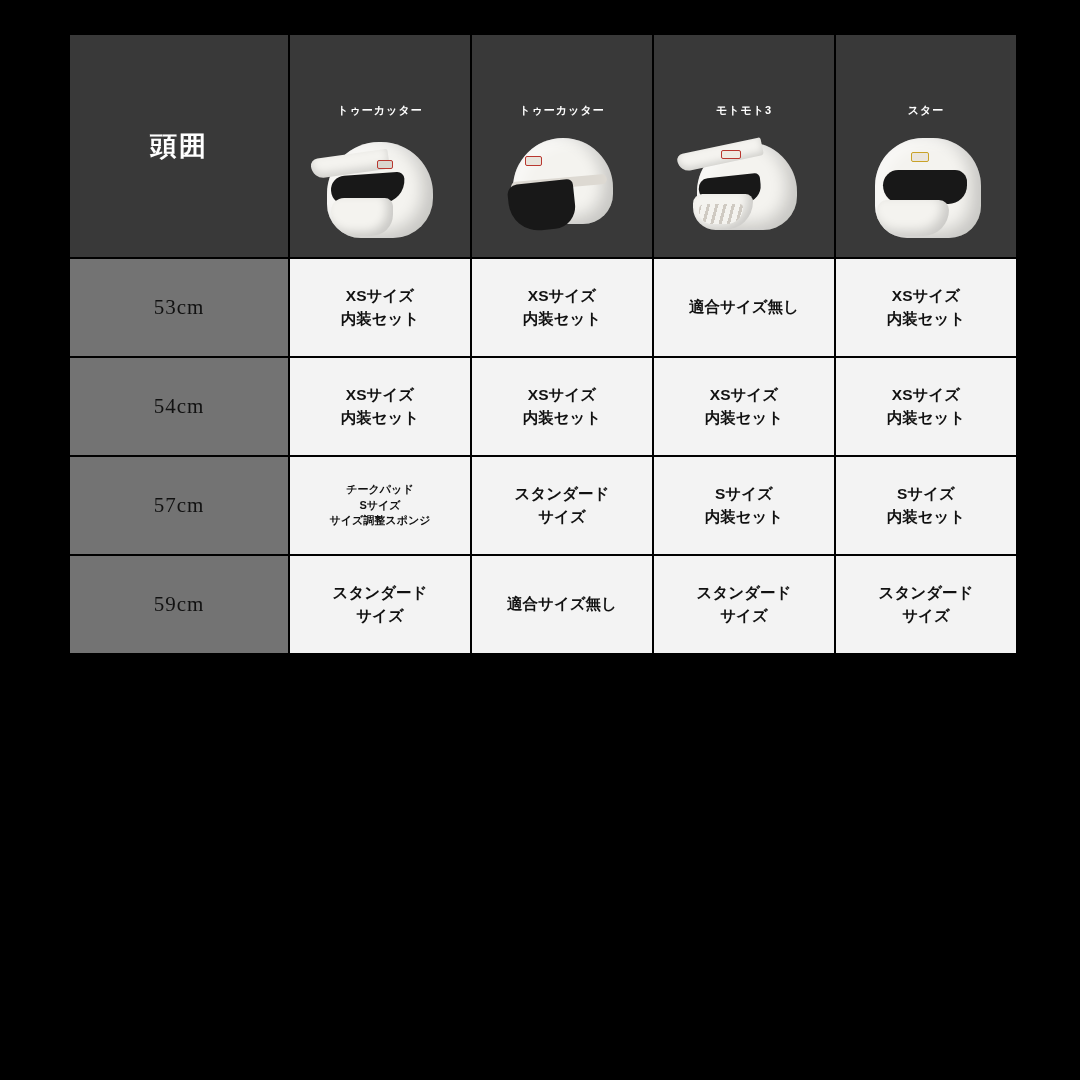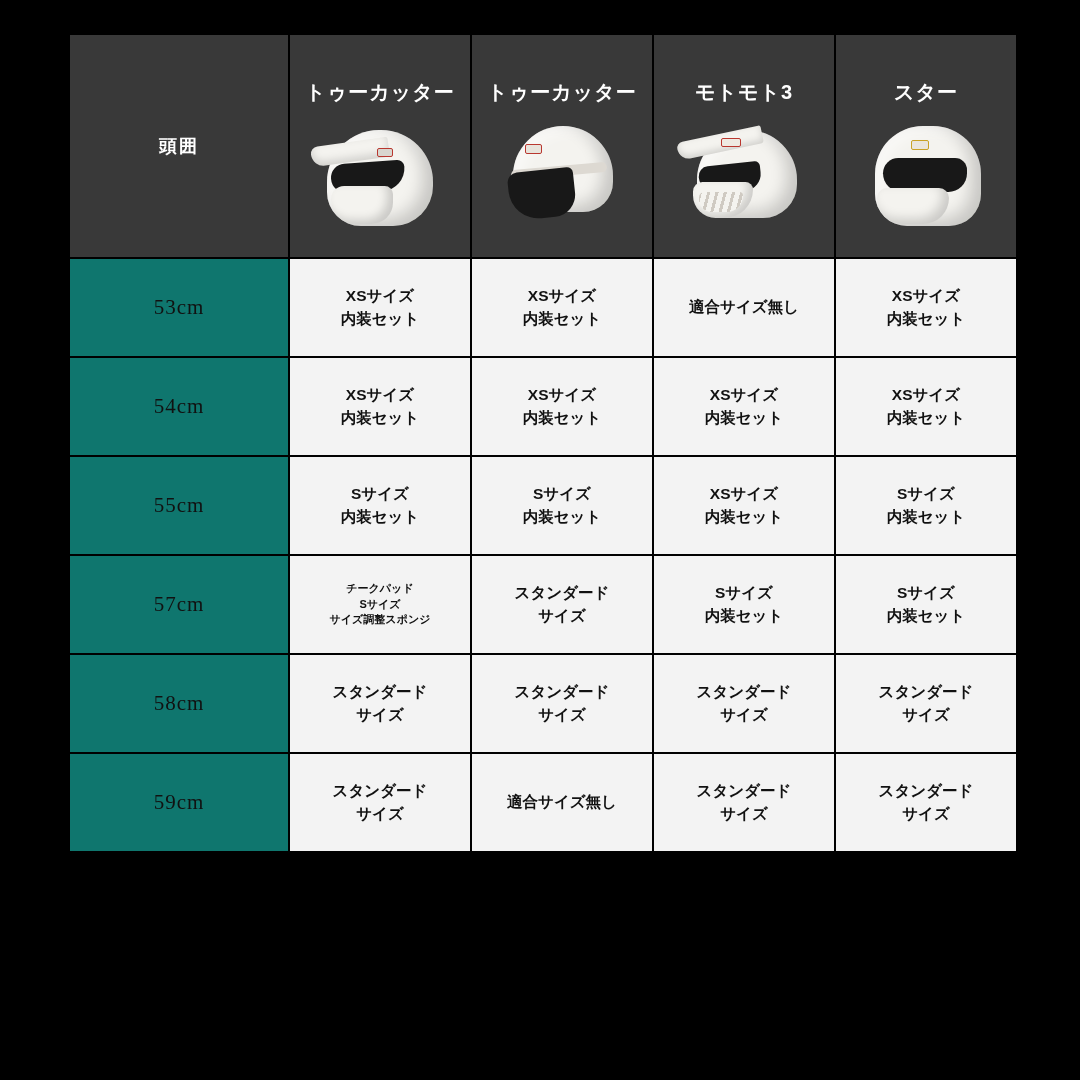--- a/index.html
+++ b/index.html
@@ -35,43 +35,44 @@
   thead th {
     background: #393939;
     color: #ffffff;
     vertical-align: top;
     padding: 0;
     height: 222px;
   }
   th.head-corner {
     width: 218px;
     vertical-align: middle;
-    font-size: 18px;
+    font-size: 27px;
     letter-spacing: 2px;
     font-weight: bold;
     font-family: "Liberation Serif", "DejaVu Serif", serif;
   }
   th.head-model {
     width: 180px;
   }
   .model-cell {
     display: flex;
     flex-direction: column;
     align-items: center;
     justify-content: flex-start;
     height: 222px;
     padding-top: 44px;
   }
   .model-name {
-    font-size: 20px;
+    font-size: 11px;
     font-weight: bold;
     letter-spacing: 1px;
     color: #ffffff;
     white-space: nowrap;
     font-family: "Liberation Sans", sans-serif;
+    margin-top: 24px;
   }
   .helmet-art {
     margin-top: 6px;
     width: 150px;
     height: 120px;
     position: relative;
   }
   
   .shell {
     position: absolute;
@@ -175,21 +176,21 @@
     background: #eae5dd; border: 1px solid #c9a227; border-radius: 2px;
   }
   
   tbody td {
     height: 97px;
     padding: 4px 6px;
     text-align: center;
     vertical-align: middle;
   }
   td.size-label {
-    background: #0f766e;
+    background: #737373;
     color: #111111;
     font-size: 21px;
     letter-spacing: 1px;
     font-family: "Liberation Serif", "DejaVu Serif", serif;
   }
   td.fit-cell {
     background: #f3f3f3;
     color: #111111;
     font-size: 15.5px;
     line-height: 1.45;
@@ -279,52 +280,30 @@
           <td class="fit-cell">XSサイズ
 内装セット</td>
           <td class="fit-cell">XSサイズ
 内装セット</td>
           <td class="fit-cell">XSサイズ
 内装セット</td>
           <td class="fit-cell">XSサイズ
 内装セット</td>
         </tr>
         <tr>
-          <td class="size-label">55cm</td>
-          <td class="fit-cell">Sサイズ
-内装セット</td>
-          <td class="fit-cell">Sサイズ
-内装セット</td>
-          <td class="fit-cell">XSサイズ
-内装セット</td>
-          <td class="fit-cell">Sサイズ
-内装セット</td>
-        </tr>
-        <tr>
           <td class="size-label">57cm</td>
           <td class="fit-cell small">チークパッド
 Sサイズ
 サイズ調整スポンジ</td>
           <td class="fit-cell">スタンダード
 サイズ</td>
           <td class="fit-cell">Sサイズ
 内装セット</td>
           <td class="fit-cell">Sサイズ
 内装セット</td>
-        </tr>
-        <tr>
-          <td class="size-label">58cm</td>
-          <td class="fit-cell">スタンダード
-サイズ</td>
-          <td class="fit-cell">スタンダード
-サイズ</td>
-          <td class="fit-cell">スタンダード
-サイズ</td>
-          <td class="fit-cell">スタンダード
-サイズ</td>
         </tr>
         <tr>
           <td class="size-label">59cm</td>
           <td class="fit-cell">スタンダード
 サイズ</td>
           <td class="fit-cell">適合サイズ無し</td>
           <td class="fit-cell">スタンダード
 サイズ</td>
           <td class="fit-cell">スタンダード
 サイズ</td>

